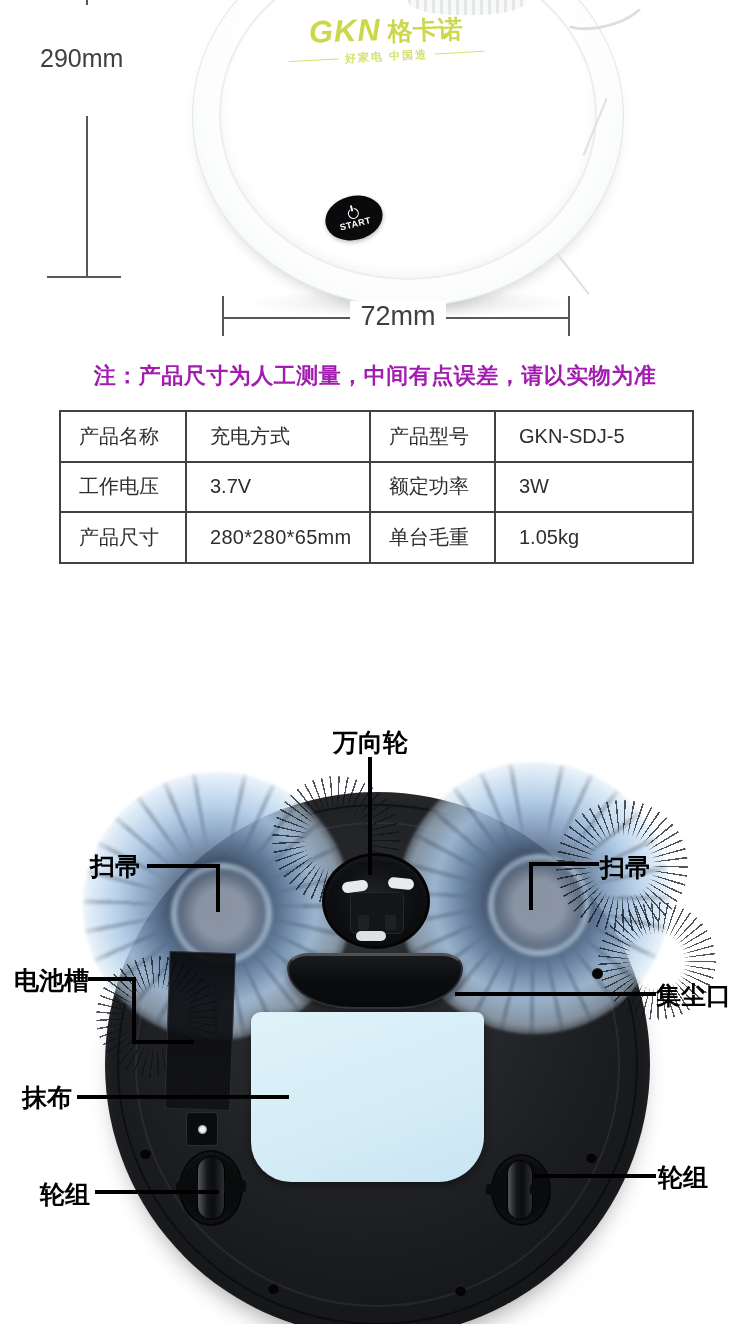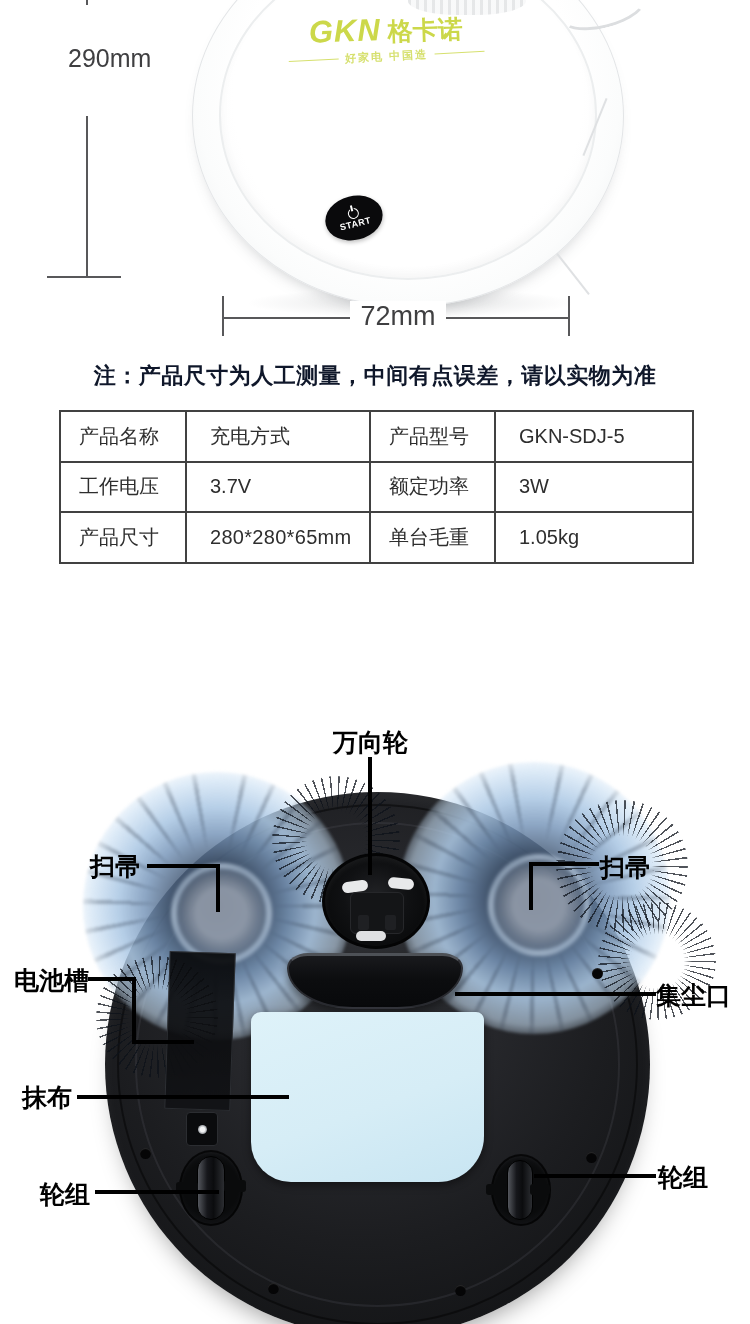--- a/index.html
+++ b/index.html
@@ -41,33 +41,33 @@
 
   .start-btn{position:absolute;left:325px;top:196px;width:58px;height:44px;background:#0a0a0c;border-radius:50%;
     transform:rotate(-14deg);display:flex;flex-direction:column;align-items:center;justify-content:center;
     color:#fff;box-shadow:0 2px 4px rgba(0,0,0,.25);}
   .pwr{position:relative;width:11px;height:11px;border:1.6px solid #fff;border-radius:50%;margin-bottom:1px;}
   .pwr::before{content:'';position:absolute;left:50%;top:-4px;width:2px;height:6px;background:#fff;transform:translateX(-50%);box-shadow:0 0 0 1px #0a0a0c;}
   .start-label{font-size:9px;font-weight:700;letter-spacing:.5px;line-height:1;}
 
   
   .dim-text{position:absolute;color:var(--dim-gray);}
-  .dim290{left:68px;top:44px;font-size:25px;}
+  .dim290{left:40px;top:44px;font-size:25px;}
   .dim72{left:350px;top:301px;width:96px;text-align:center;font-size:27px;background:#fff;z-index:3;}
   .dline{position:absolute;background:#58585a;z-index:2;}
   .d290-ticktop{left:86px;top:0;width:2px;height:5px;}
   .d290-v{left:86px;top:116px;width:2px;height:161px;}
   .d290-h{left:47px;top:276px;width:74px;height:2px;}
   .d72-h{left:224px;top:317px;width:345px;height:2px;}
   .d72-tl{left:222px;top:296px;width:2px;height:40px;}
   .d72-tr{left:568px;top:296px;width:2px;height:40px;}
 
   
   .note{position:absolute;left:0;top:361px;width:750px;text-align:center;
-    font-size:22px;font-weight:700;color:#0f172a;letter-spacing:.5px;}
+    font-size:22px;font-weight:700;color:#a21caf;letter-spacing:.5px;}
 
   
   table.spec{position:absolute;left:59px;top:410px;width:633px;border-collapse:collapse;table-layout:fixed;}
   table.spec td{border:2px solid var(--table-border);height:50.5px;font-size:20px;color:var(--text-dark);
     vertical-align:middle;white-space:nowrap;overflow:hidden;}
   td.c-label{padding-left:18px;}
   td.c-value{padding-left:23px;}
   td.big{font-size:23px;letter-spacing:.3px;}
 
   

